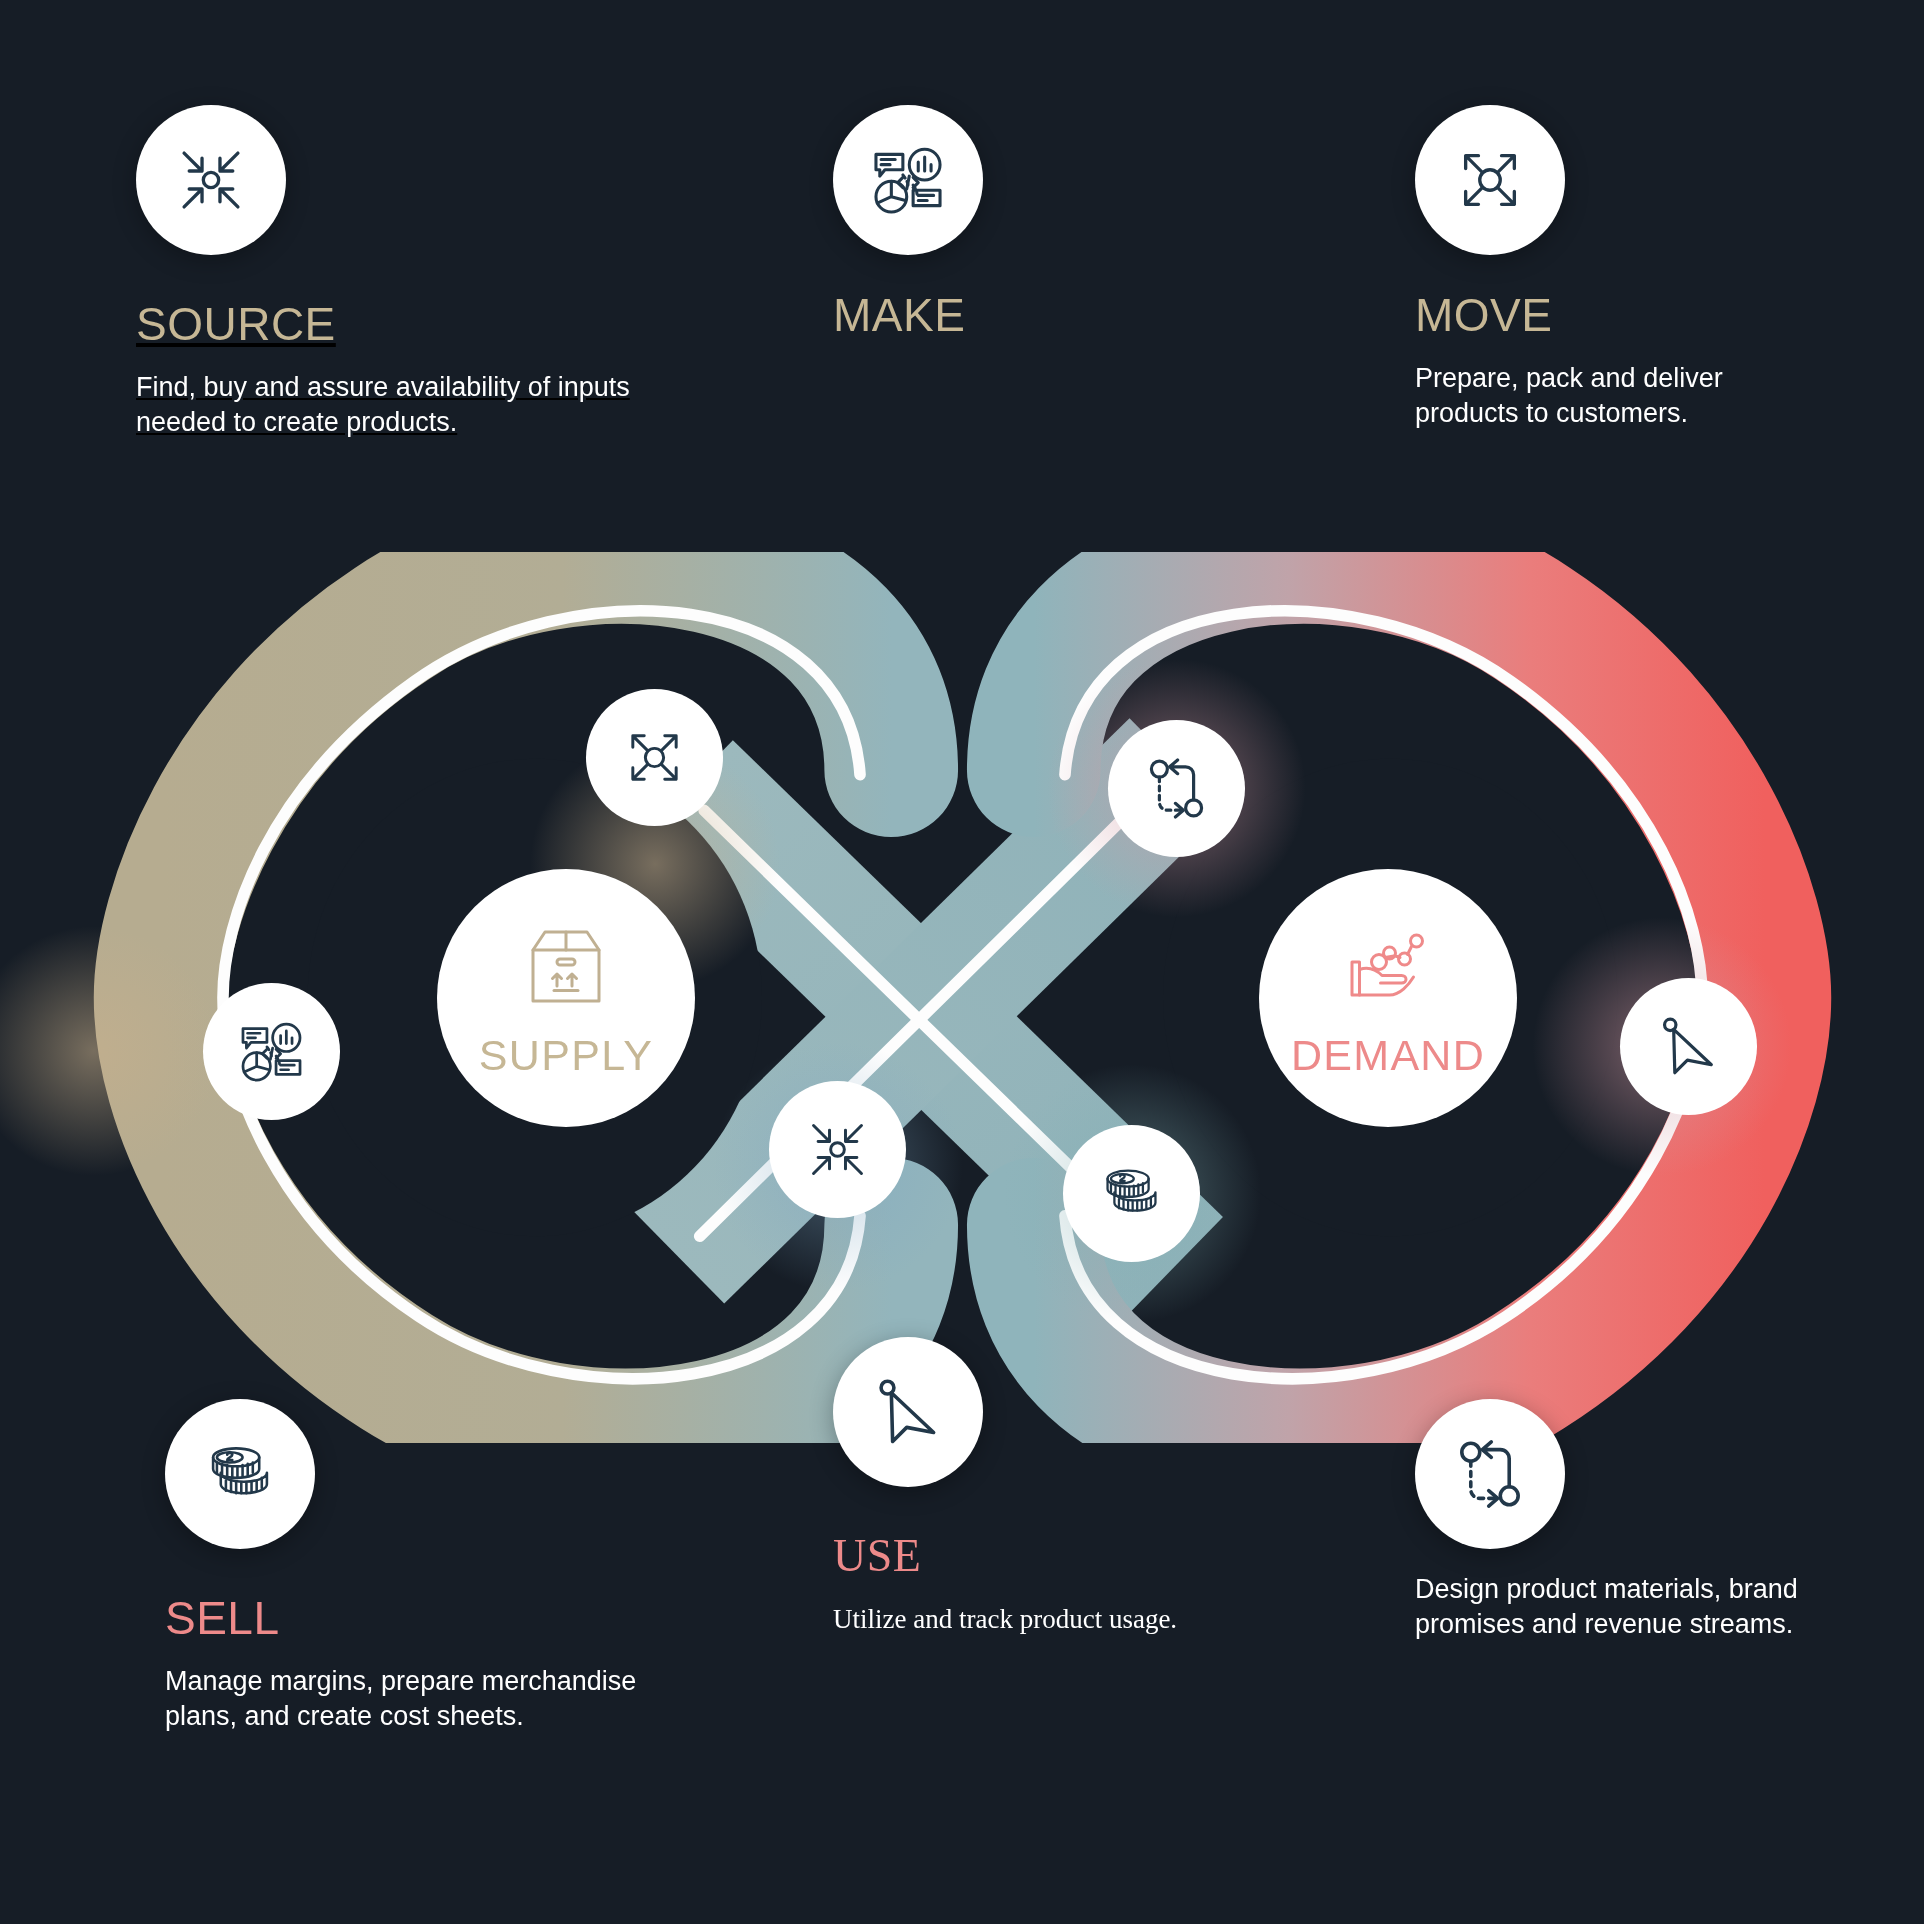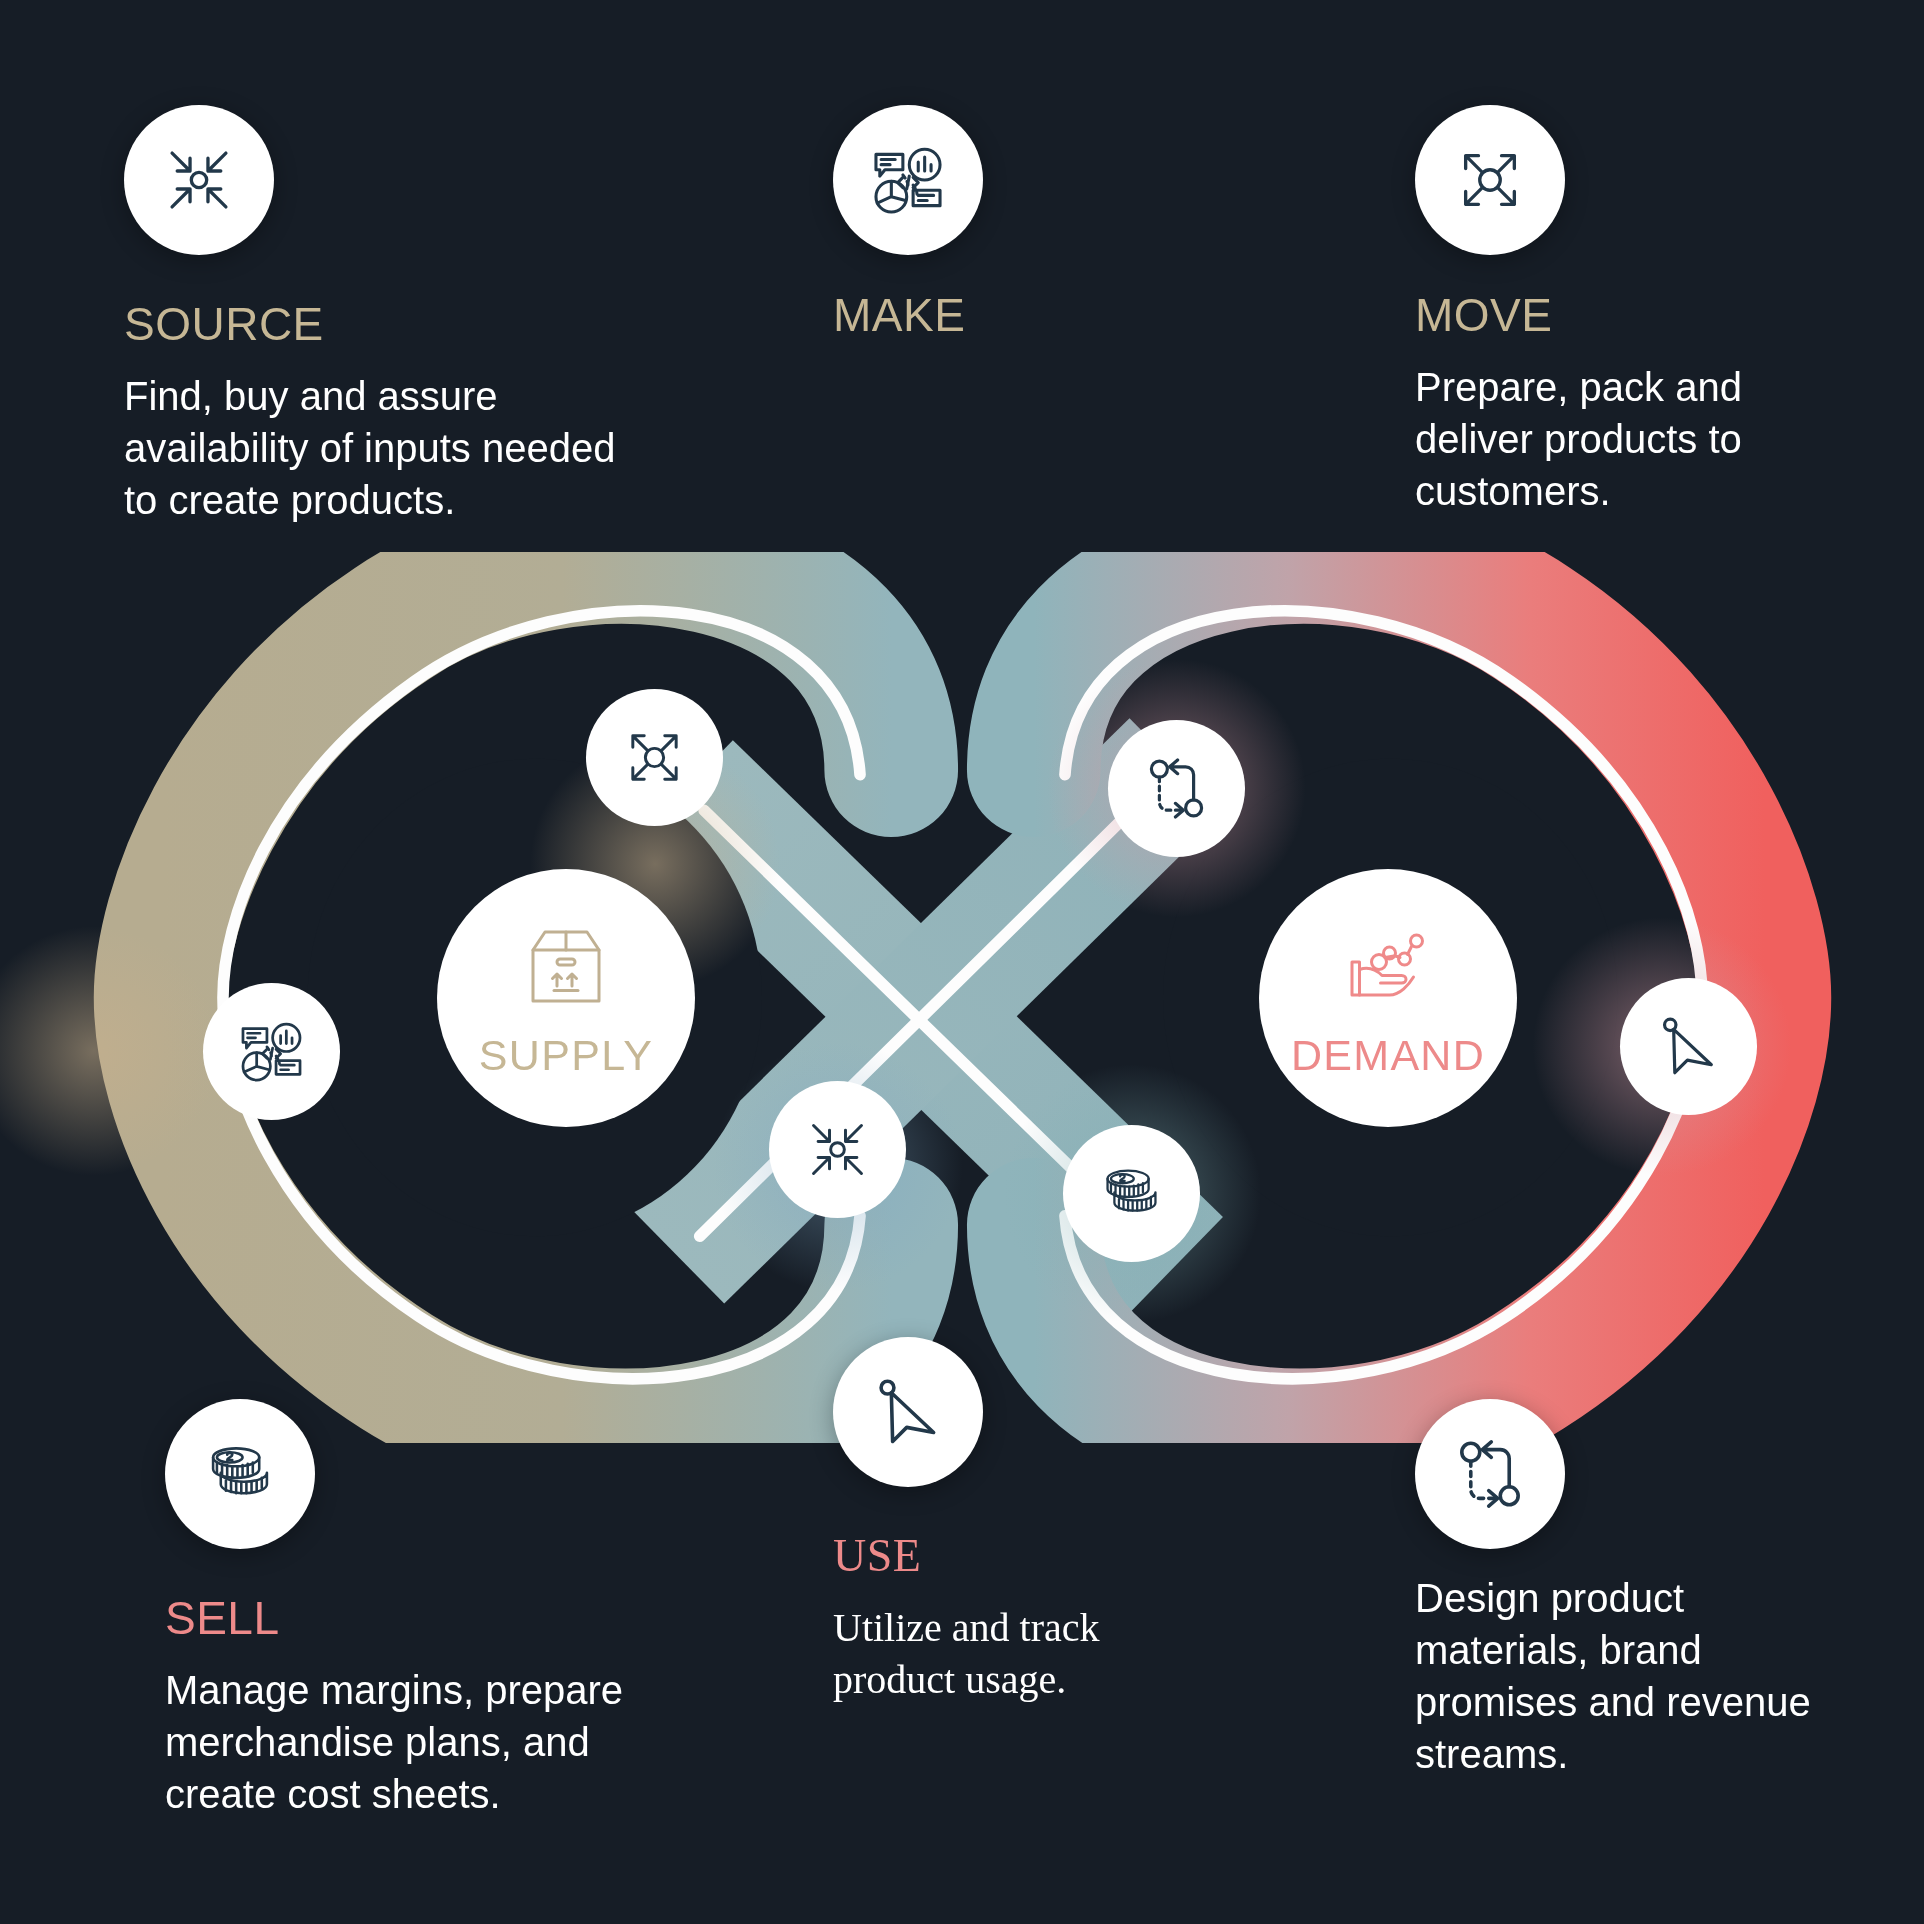--- a/index.html
+++ b/index.html
@@ -20,28 +20,28 @@
     background:#ffffff;
     display:flex; align-items:center; justify-content:center;
     box-shadow:0 5.3px 23px rgba(0,0,0,.30);
   }
   .card .badge svg { width:82px; height:82px; display:block; }
   .card .kicker {
     font-size:46px; letter-spacing:0.5px; font-weight:400;
     margin-top:46px; line-height:1;
   }
   .card .body {
-    font-size:40px; line-height:1.30; color:#ffffff;
+    font-size:27px; line-height:1.30; color:#ffffff;
     margin-top:23px; font-weight:400;
   }
   .tan  { color:#c6b795; }
   .rose { color:#ed8a8a; }
 
   
-  #card-source   { left:124px;  top:105px; }
+  #card-source   { left:136px;  top:105px;text-decoration:underline; }
   #card-make     { left:833px;  top:105px; }
   #card-move     { left:1415px; top:105px; }
   #card-source .body { width:535px; }
   #card-make   .body { width:499px; }
   #card-move   .body { width:383px; }
 
   
   #card-sell       { left:132px;  top:1399px;margin-left:33px; }
   #card-use        { left:833px;  top:1337px;font-family:Liberation Serif, serif; }
   #card-regenerate { left:1415px; top:1399px; }

